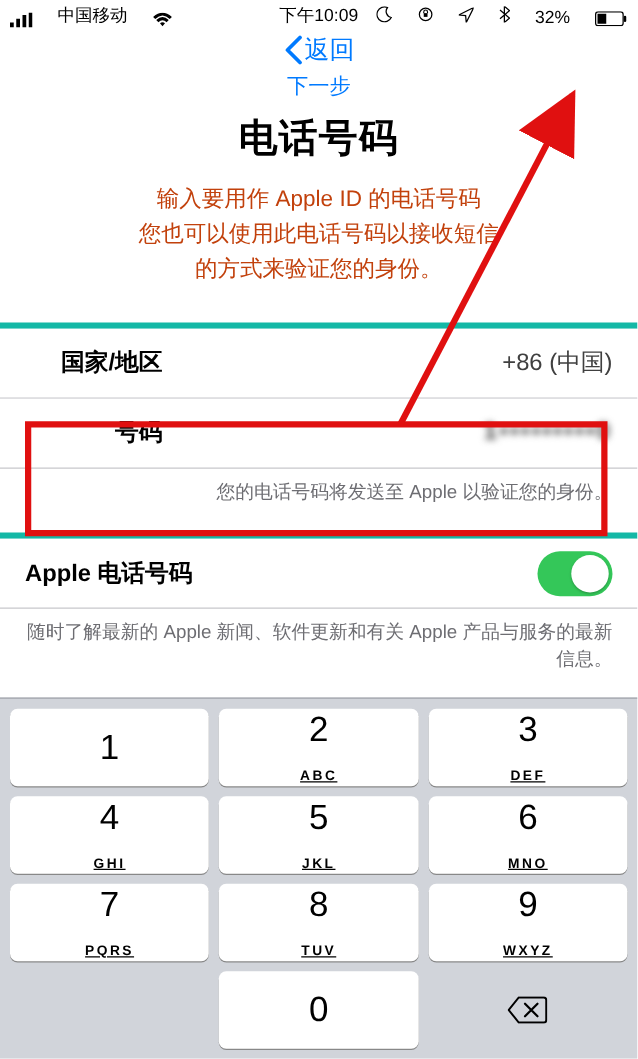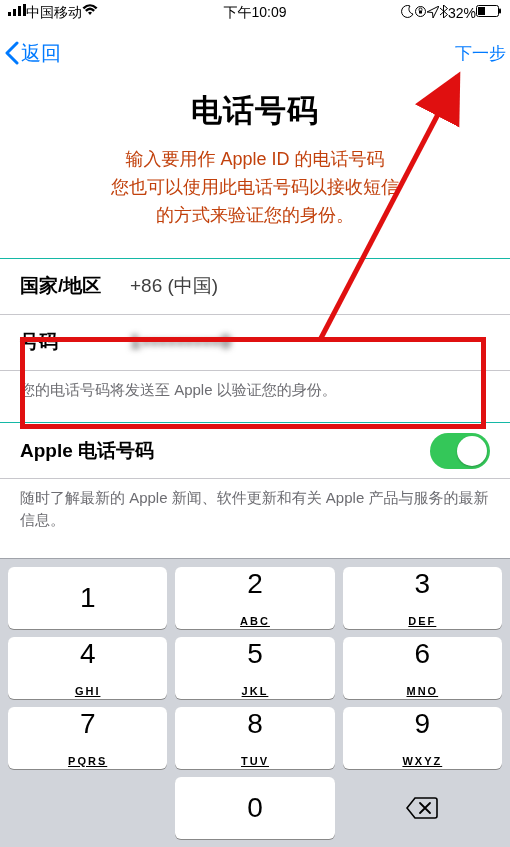--- a/index.html
+++ b/index.html
@@ -1,38 +1,38 @@
 <!DOCTYPE html>
 <html><head>
   <meta charset="utf-8">
   <style>
     * { margin:0; padding:0; box-sizing:border-box; font-family:-apple-system,"PingFang SC","Helvetica Neue",Arial,sans-serif; }
     html,body { width:510px; height:847px; background:#fff; overflow:hidden; }
     .screen { width:510px; height:847px; position:relative; background:#fff; }
 
     
     .status-bar { position:relative; height:26px; display:flex; align-items:center; justify-content:space-between; padding:0 8px; font-size:14px; font-weight:500; }
-    .status-left, .status-right { display:flex; align-items:flex-start; gap:0; }
+    .status-left, .status-right { display:flex; align-items:flex-end; gap:20px; }
     .status-center { position:absolute; left:50%; transform:translateX(-50%); }
 
     .signal svg, .wifi svg, .batt svg { display:block; }
 
     
-    .nav-bar { height:54px; display:flex; align-items:center; justify-content:space-between; padding:0 4px; }
+    .nav-bar { height:54px; display:flex; align-items:center; justify-content:space-between; padding:0 24px;flex-direction:column; }
     .nav-back { display:flex; align-items:center; color:#007aff; font-size:20px; gap:2px; }
     .nav-next { color:#007aff; font-size:17px; }
     .chev-left svg { display:block; }
 
     
     .title-block { text-align:center; padding:10px 34px 28px; }
     .page-title { font-size:31px; font-weight:700; letter-spacing:1px; margin-bottom:14px; }
     .page-desc  { font-size:18px; line-height:1.55; color:#c2410c; }
 
     
-    .group { border-top:1px solid #14b8a6; }
+    .group { border-top:5px solid #14b8a6;text-align:right; }
     .group .row { display:flex; align-items:center; min-height:56px; padding:0 20px; font-size:19px; border-bottom:1px solid #c8c7cc; background:#fff; }
     .row .label { width:110px; font-weight:600; }
     .row .value { flex:1; color:#404040; }
     .footnote { font-size:15px; color:#6d6d72; padding:8px 20px 22px; line-height:1.45; }
 
     
     .toggle { width:60px; height:36px; border-radius:18px; background:#34c759; position:relative; margin-left:auto; }
     .toggle::after { content:""; position:absolute; right:3px; top:3px; width:30px; height:30px; border-radius:50%; background:#fff; box-shadow:0 1px 2px rgba(0,0,0,.25); }
 
     

